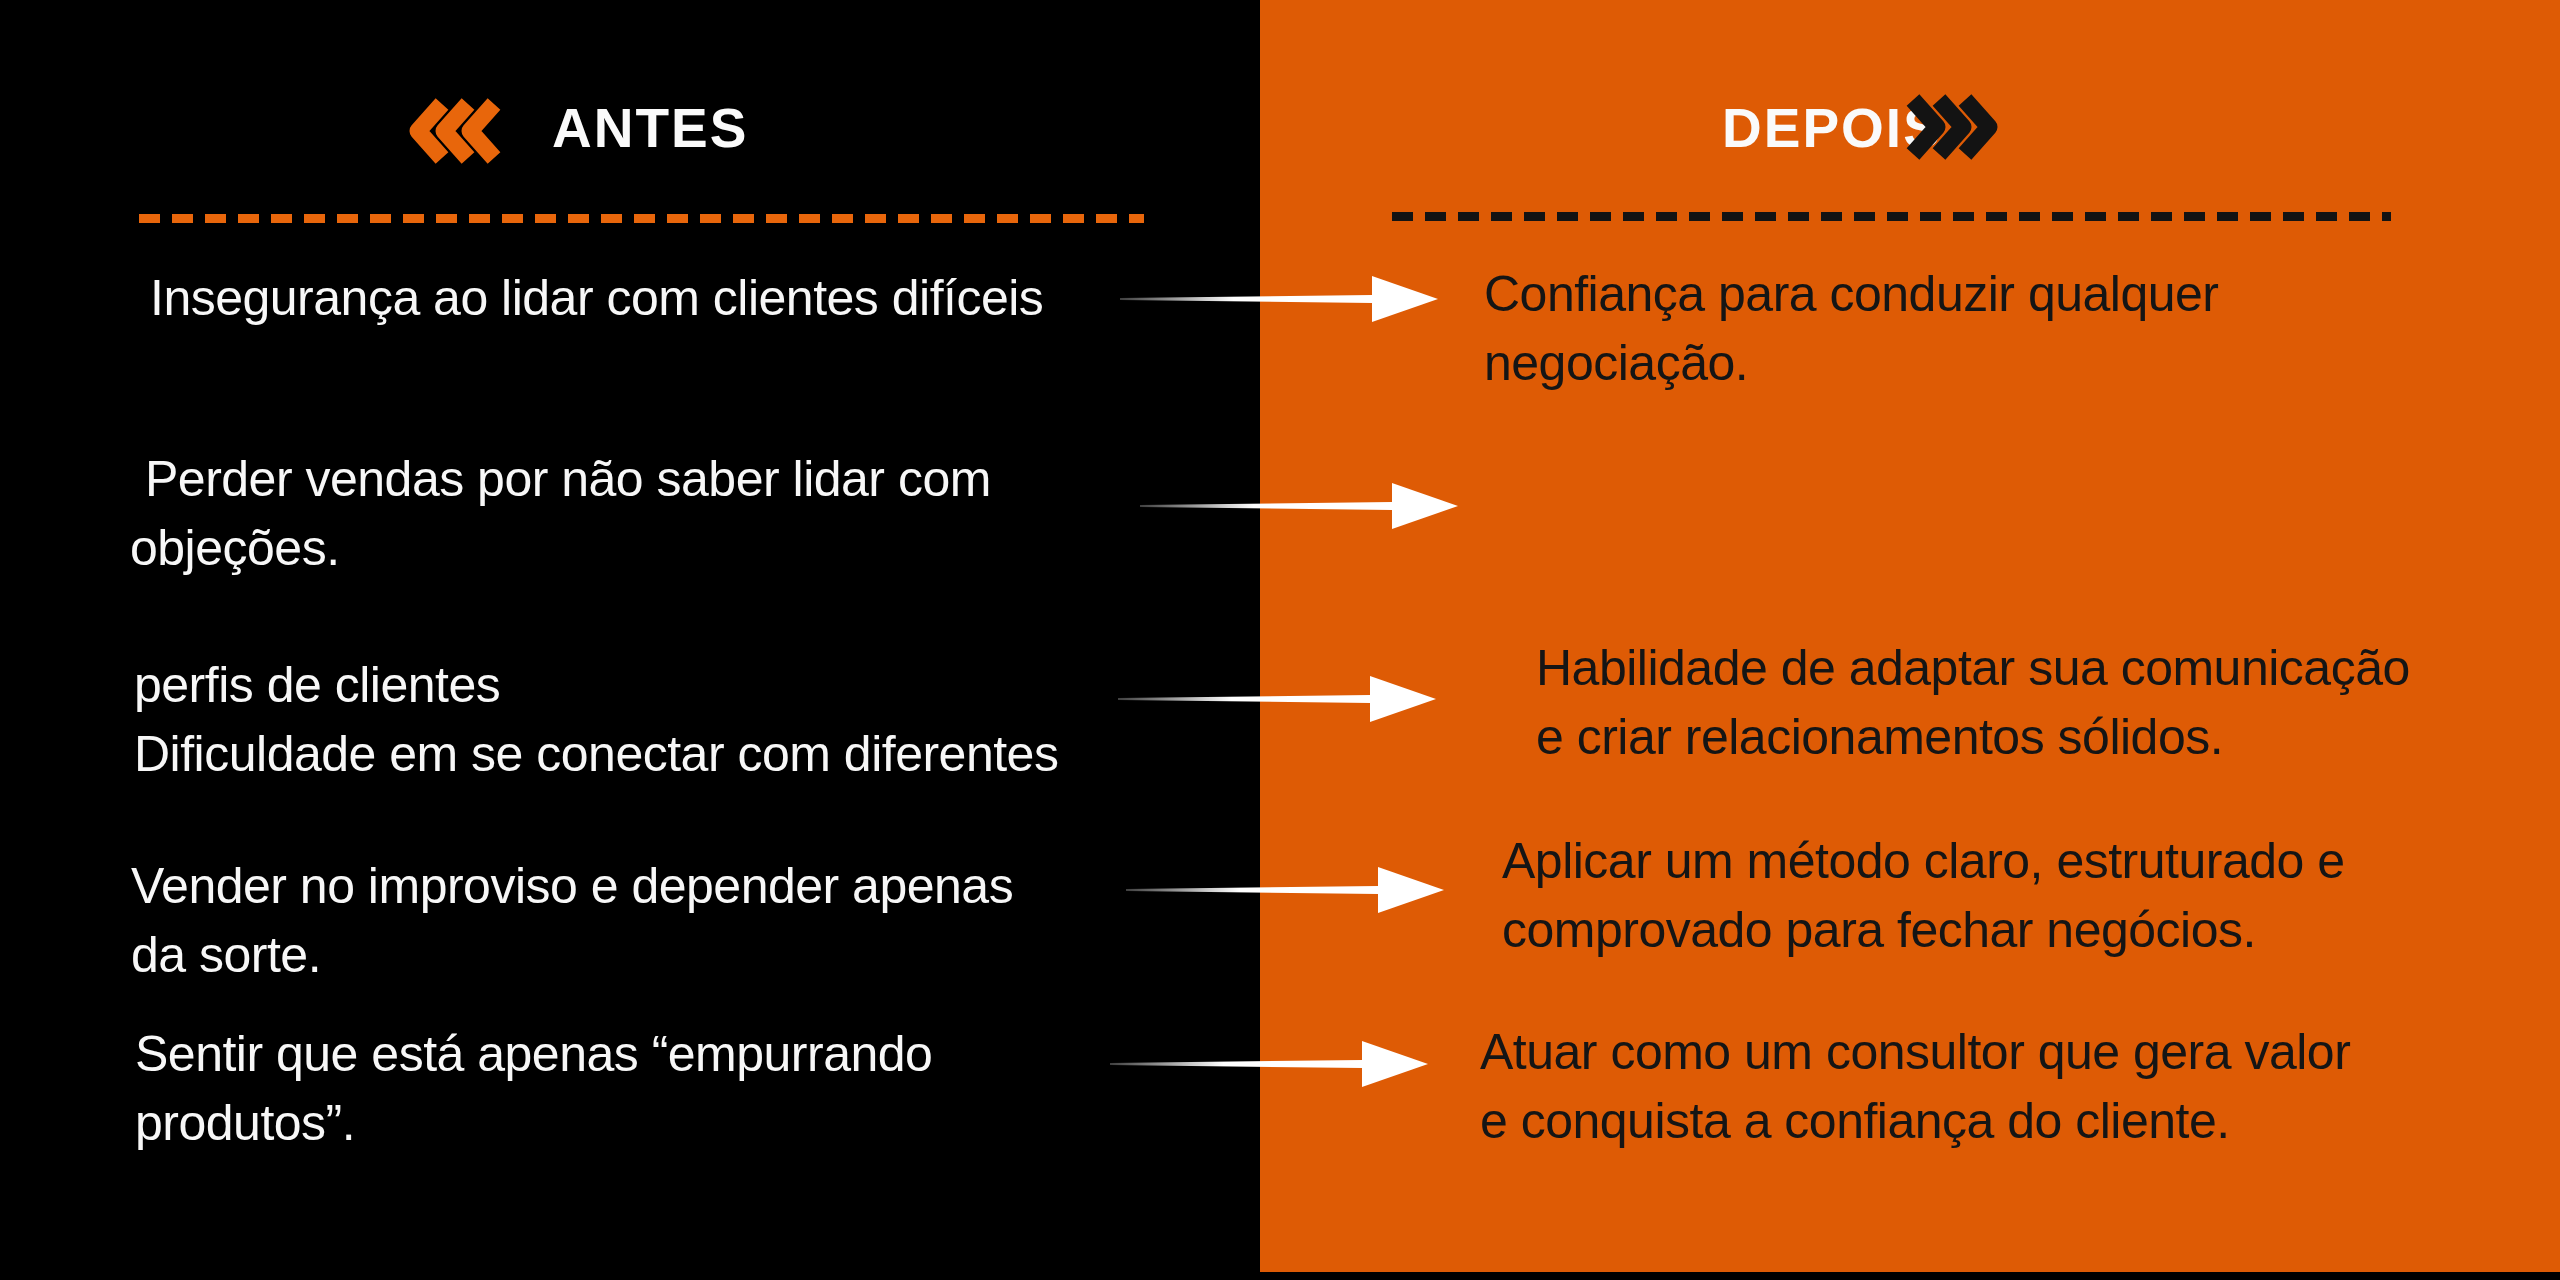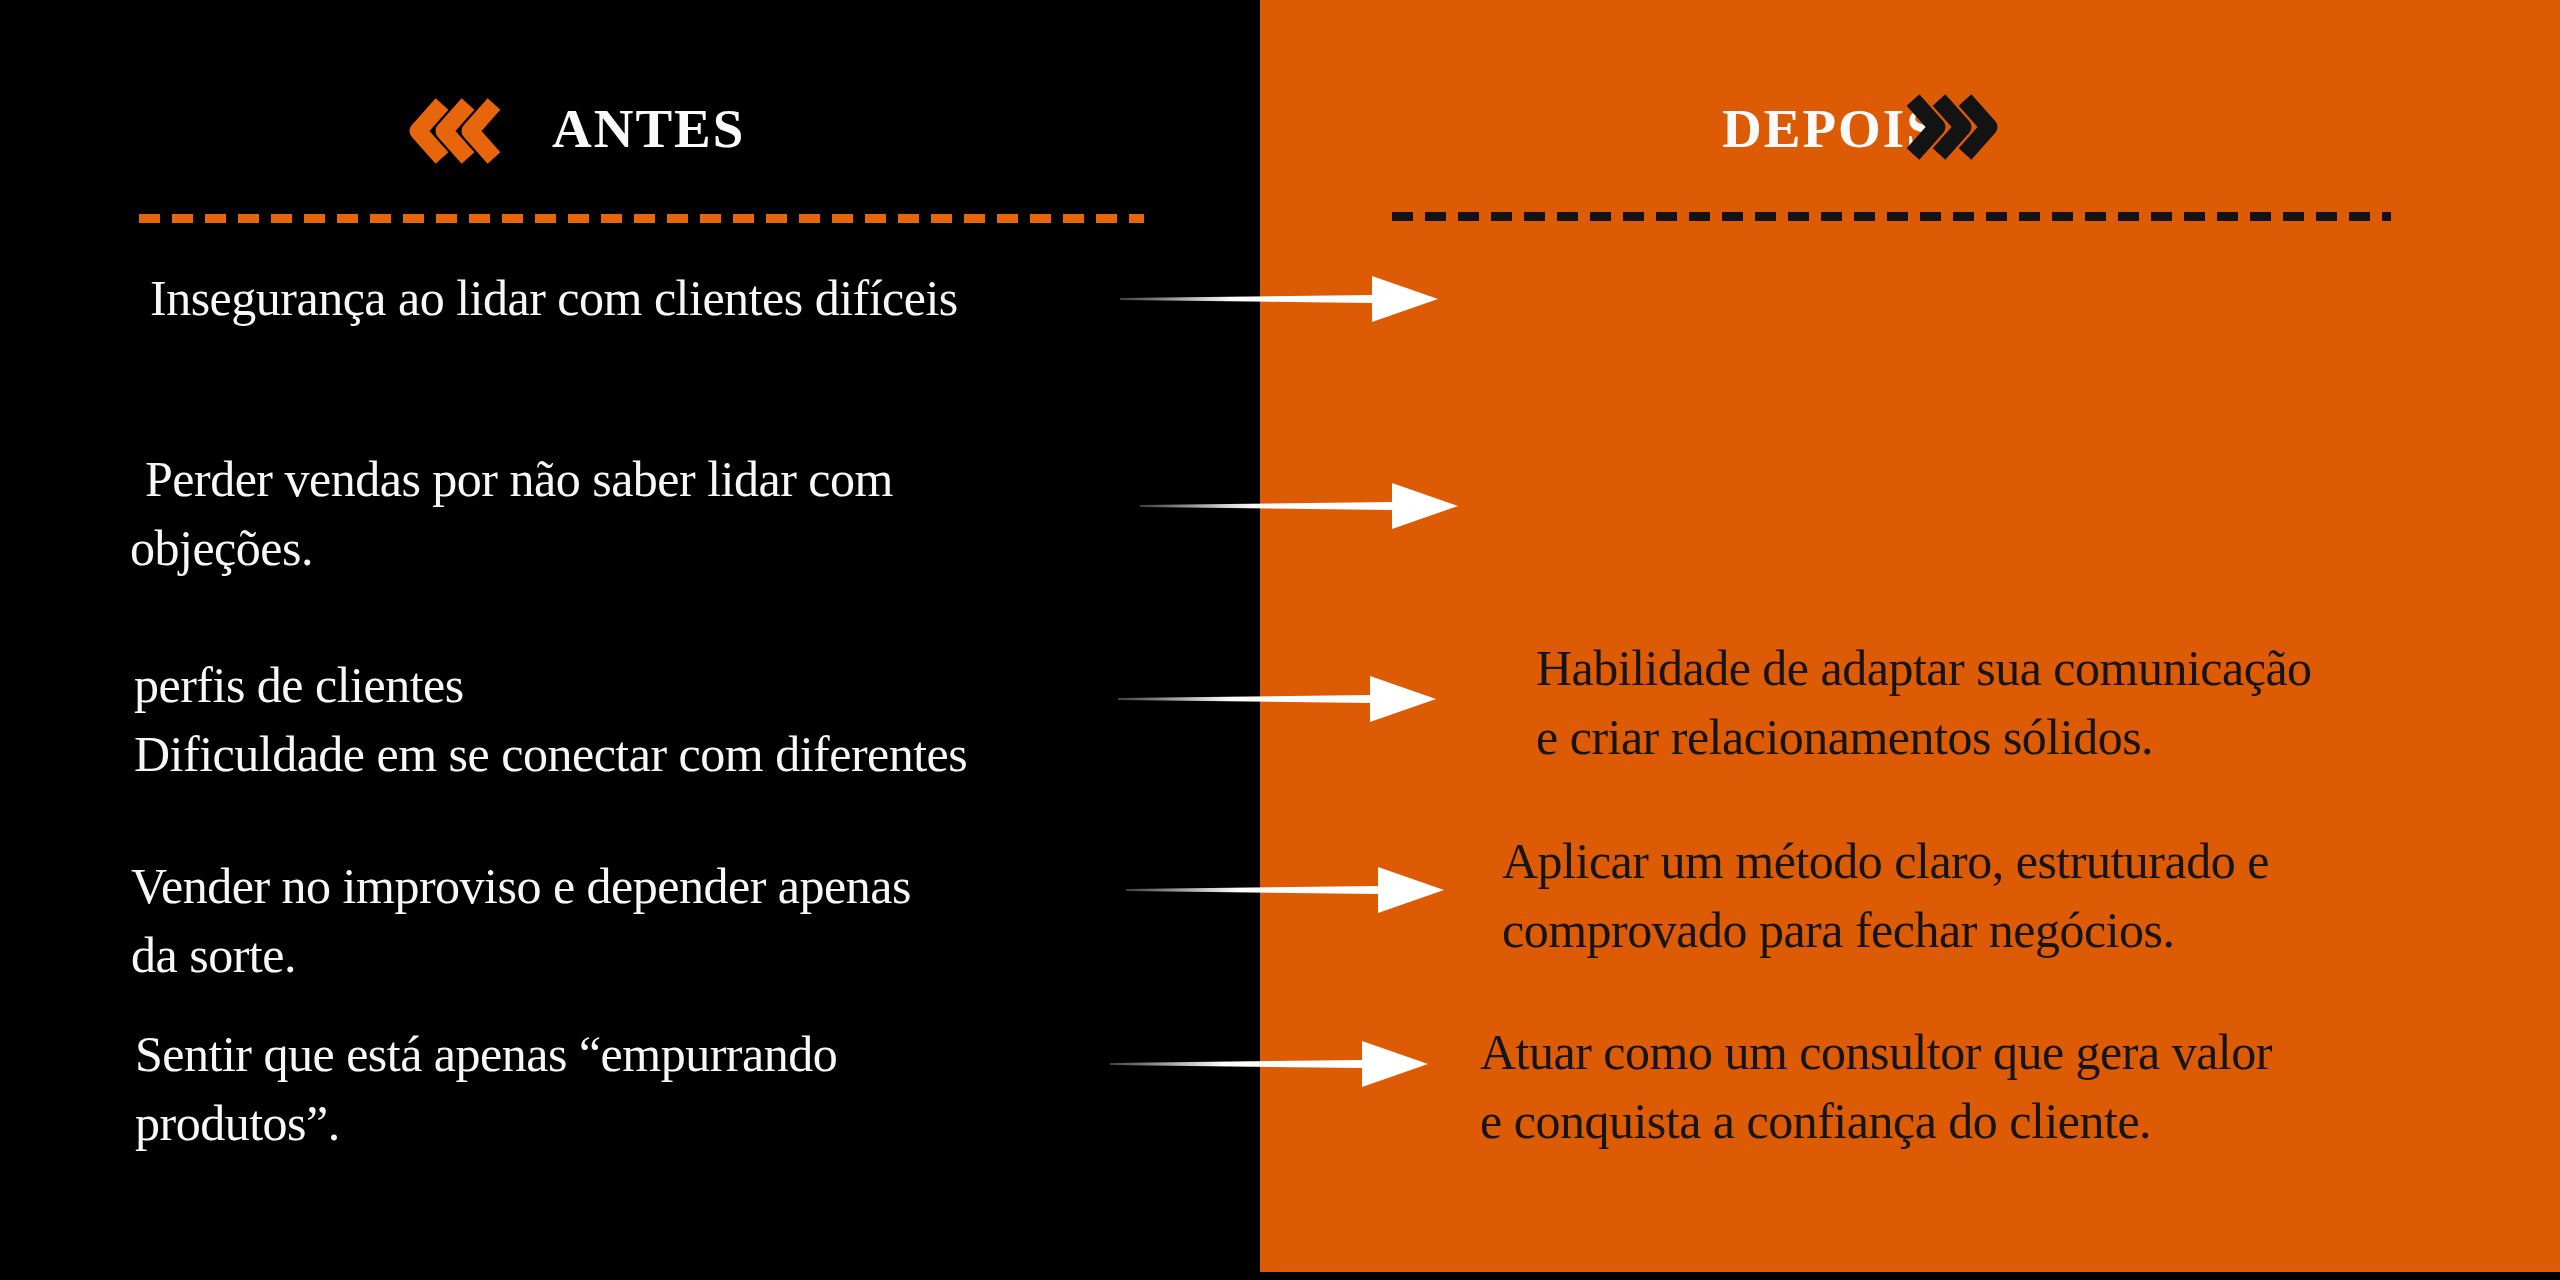--- a/index.html
+++ b/index.html
@@ -6,21 +6,21 @@
     margin: 0;
     padding: 0;
     background: #000;
   }
   .stage {
     position: relative;
     width: 2560px;
     height: 1272px;
     overflow: hidden;
     background: var(--left-background, #000000);
-    font-family: Liberation Serif, serif;
+    font-family: Liberation Sans, sans-serif;
   }
   .panel-right {
     position: absolute;
     left: 1260px;
     top: 0;
     width: 1300px;
     height: 1280px;
     background: var(--right-background, #DE5B05);
   }
   .panel-title {
@@ -104,20 +104,24 @@
   <div class="dash-line dash-left"></div>
   <div class="dash-line dash-right"></div>
 
   <div class="item-text before-text" style="left:150px; top:264px;">
     <div>Insegurança ao lidar com clientes difíceis</div>
   </div>
   <svg class="arrow-svg" style="left:1120px; top:269px;" viewBox="0 0 320 60">
     <polygon points="0,29 252,26 252,34 0,31" fill="url(#shaftGrad)"></polygon>
     <polygon points="252,7 318,30 252,53" fill="#FFFFFF"></polygon>
   </svg>
+  <div class="item-text after-text" style="left:1484px; top:260px;">
+    <div>Confiança para conduzir qualquer</div>
+    <div>negociação.</div>
+  </div>
 
   <div class="item-text before-text" style="left:145px; top:445px;">
     <div>Perder vendas por não saber lidar com</div>
     <div style="margin-left:-15px;">objeções.</div>
   </div>
   <svg class="arrow-svg" style="left:1140px; top:476px;" viewBox="0 0 320 60">
     <polygon points="0,29 252,26 252,34 0,31" fill="url(#shaftGrad)"></polygon>
     <polygon points="252,7 318,30 252,53" fill="#FFFFFF"></polygon>
   </svg>
 

